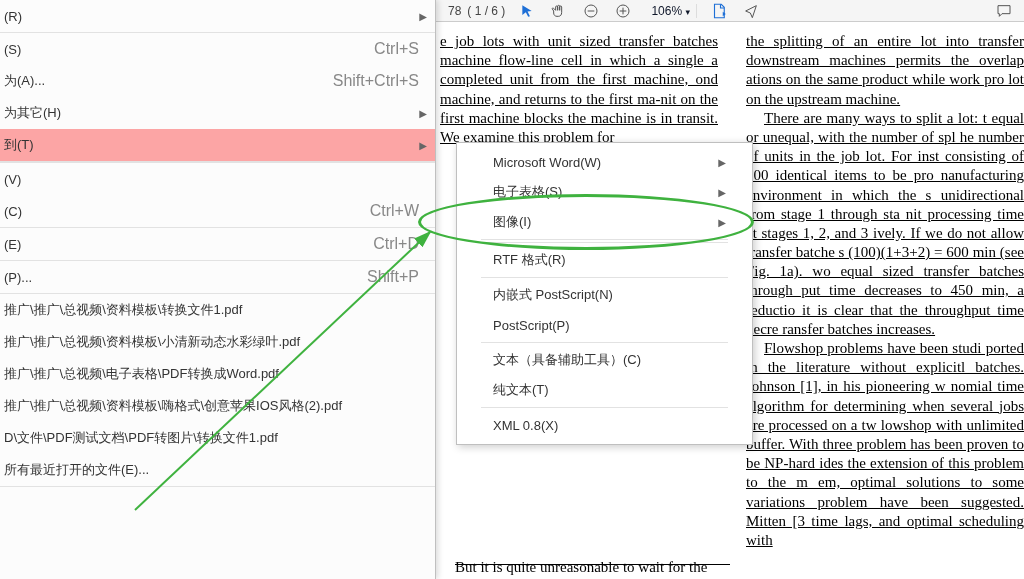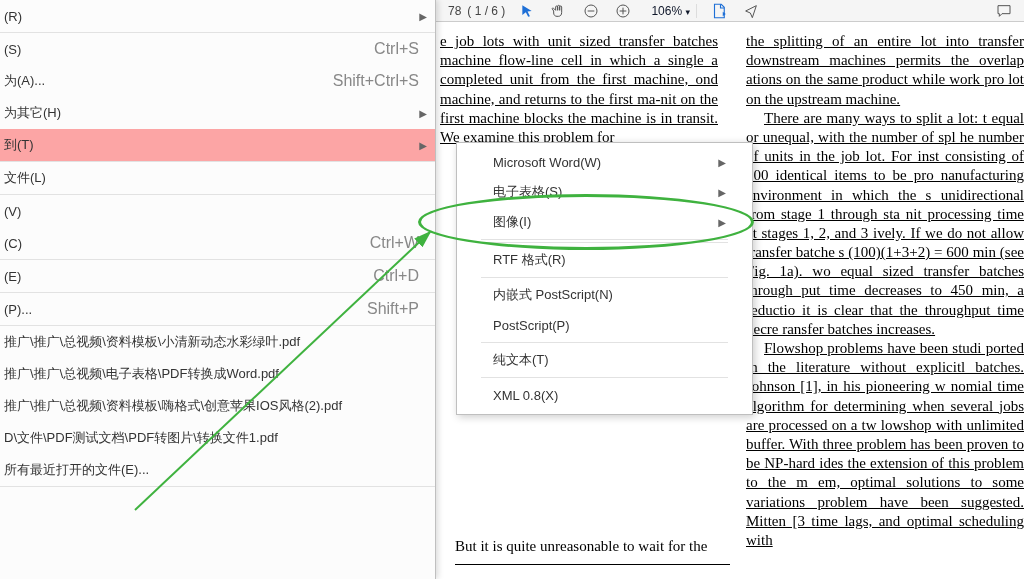--- a/index.html
+++ b/index.html
@@ -60,21 +60,21 @@
   }
   .doc-col {
     width: 300px;
     text-align: justify;
   }
   .doc-col p { margin-bottom: 0; text-indent: 1.2em; text-decoration: underline; }
   .doc-col p.noind { text-indent: 0; }
   .extraline {
     position: absolute;
     left: 455px;
-    top: 515px;
+    top: 536px;
     font-family: "Times New Roman", serif;
     font-size: 15px;
     color: #000;
   }
   .hrline {
     position: absolute;
     left: 455px;
     top: 542px;
     width: 275px;
     border-top: 1px solid #000;
@@ -260,42 +260,40 @@
   </div>
   <div class="item">
     <span class="label">为其它(H)</span>
     <span class="chevron">▶</span>
   </div>
   <div class="item highlight">
     <span class="label">到(T)</span>
     <span class="chevron">▶</span>
   </div>
   <div class="sep"></div>
-  <div class="item">
-    <span class="label">文件(L)</span>
-  </div>
   <div class="sep"></div>
   <div class="item">
     <span class="label">(V)</span>
   </div>
   <div class="item">
     <span class="label">(C)</span>
     <span class="shortcut">Ctrl+W</span>
   </div>
   <div class="sep"></div>
   <div class="item">
     <span class="label">(E)</span>
     <span class="shortcut">Ctrl+D</span>
   </div>
   <div class="sep"></div>
   <div class="item">
     <span class="label">(P)...</span>
     <span class="shortcut">Shift+P</span>
   </div>
   <div class="sep"></div>
+  <div class="recent"><span>推广\推广\总视频\资料模板\转换文件1.pdf</span></div>
   <div class="recent"><span>推广\推广\总视频\资料模板\小清新动态水彩绿叶.pdf</span></div>
   <div class="recent"><span>推广\推广\总视频\电子表格\PDF转换成Word.pdf</span></div>
   <div class="recent"><span>推广\推广\总视频\资料模板\嗨格式\创意苹果IOS风格(2).pdf</span></div>
   <div class="recent"><span>D\文件\PDF测试文档\PDF转图片\转换文件1.pdf</span></div>
   <div class="recent"><span>所有最近打开的文件(E)...</span></div>
   <div class="sep"></div>
 </div>
 
 <div class="menu2">
   <div class="item">
@@ -316,20 +314,23 @@
     <span>RTF 格式(R)</span>
   </div>
   <div class="sep"></div>
   <div class="item">
     <span>内嵌式 PostScript(N)</span>
   </div>
   <div class="item">
     <span>PostScript(P)</span>
   </div>
   <div class="sep"></div>
+  <div class="item">
+    <span>文本（具备辅助工具）(C)</span>
+  </div>
   <div class="item">
     <span>纯文本(T)</span>
   </div>
   <div class="sep"></div>
   <div class="item">
     <span>XML 0.8(X)</span>
   </div>
 </div>
 
 <div class="ellipse"></div>

